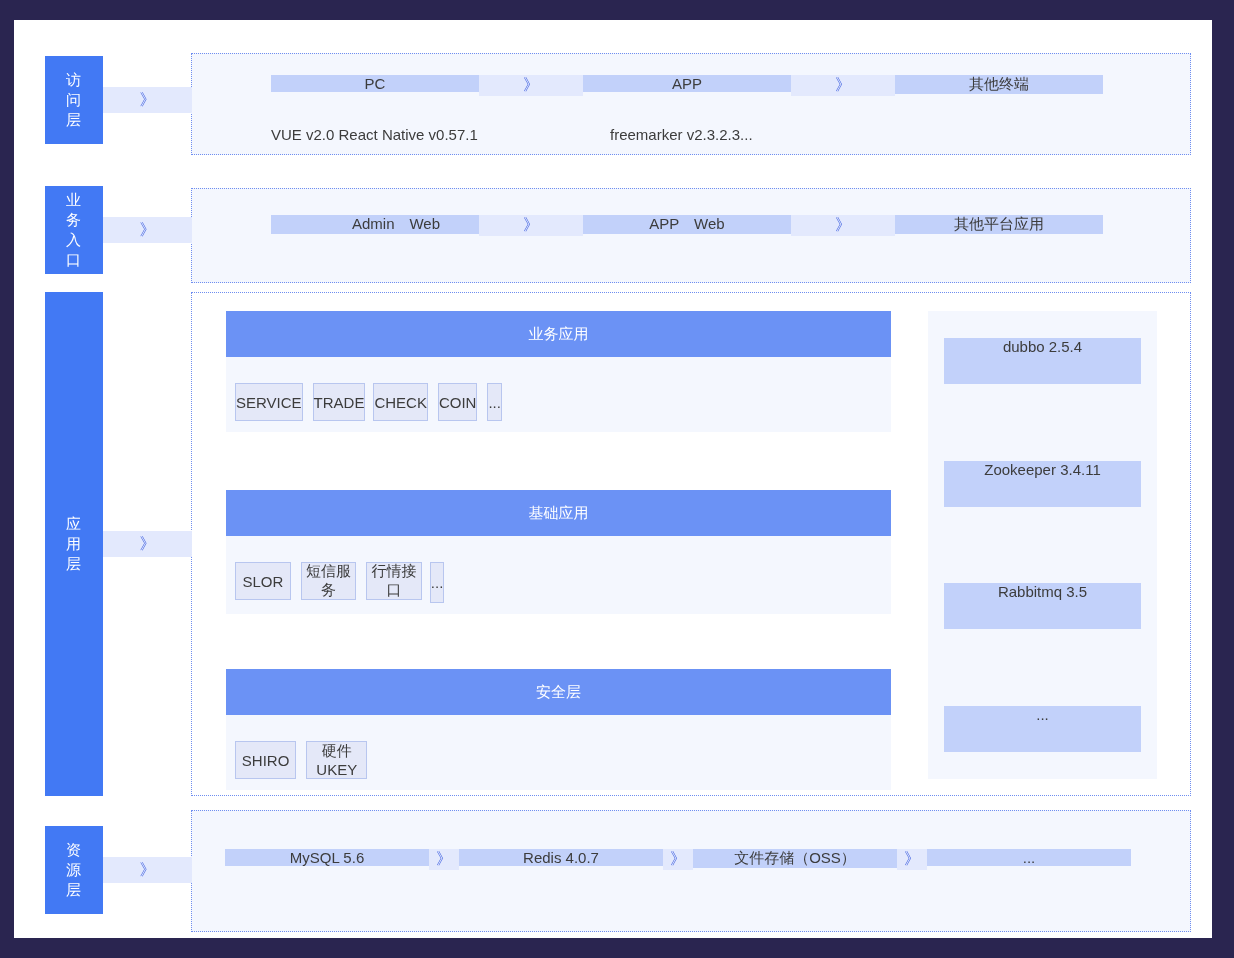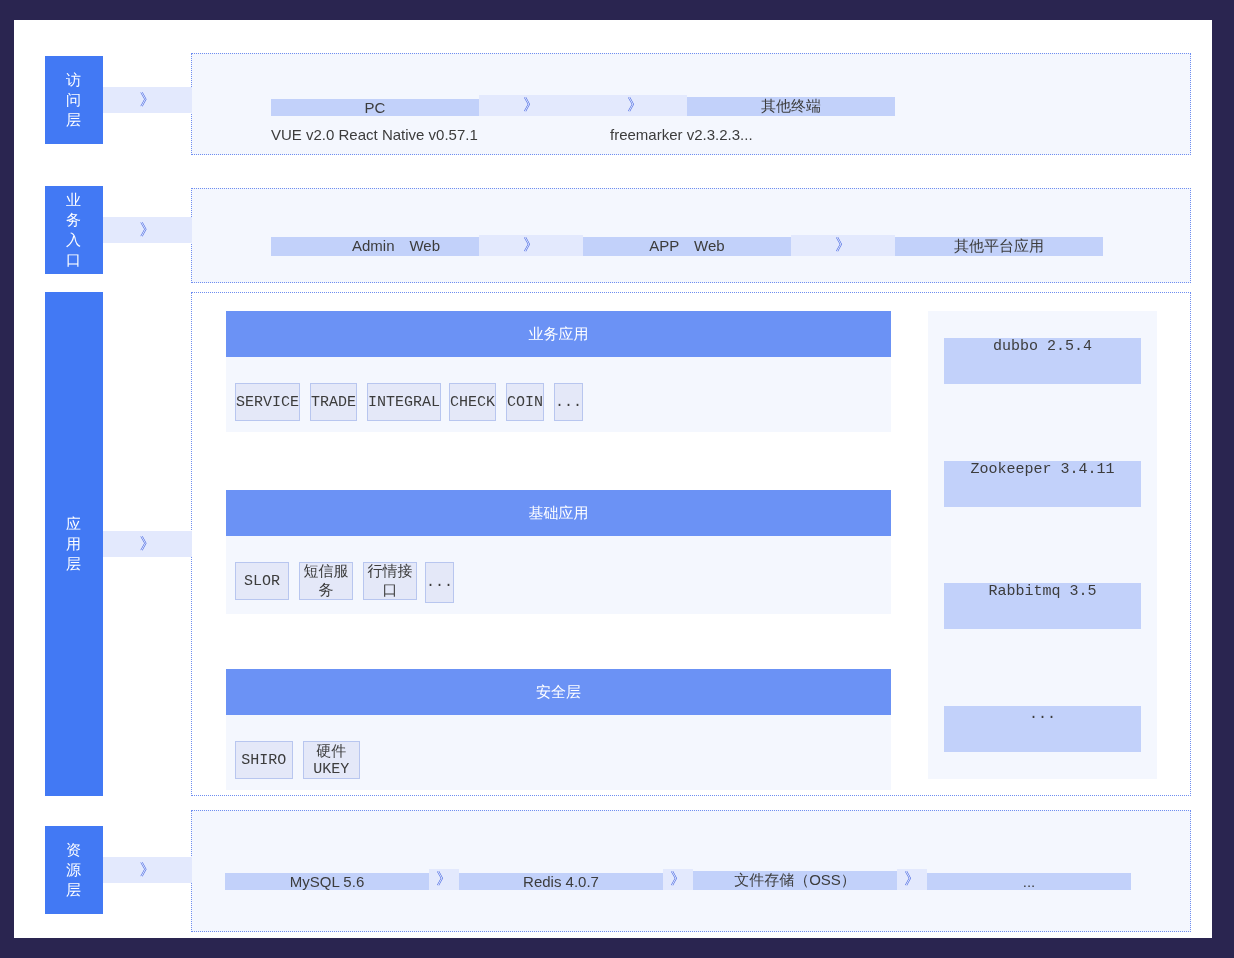--- a/index.html
+++ b/index.html
@@ -73,21 +73,21 @@
     width: 1000px;
     border: 1px dotted #6f8ef0;
     background: #f4f7fe;
   }
   .layer-box.plain { background: #ffffff; }
 
   
   .flow {
     position: absolute;
     display: flex;
-    align-items: flex-end;
+    align-items: flex-start;
   }
   .node {
     background: #c2d1fa;
     color: #3c3c3c;
     font-size: 15px;
     display: flex;
     align-items: center;
     justify-content: center;
     text-align: center;
   }
@@ -178,20 +178,23 @@
       <span>》</span>
     </div>
     <div class="layer-box" style="top:33px;height:102px;">
       <div class="flow" style="left:79px;top:21px;width:840px;height:41px;">
         <div class="node" style="width:208px;">
           <span>PC</span>
         </div>
         <div class="chev" style="width:104px;">
           <span>》</span>
         </div>
+        <div class="node" style="width:208px;">
+          <span>APP</span>
+        </div>
         <div class="chev" style="width:104px;">
           <span>》</span>
         </div>
         <div class="node" style="width:208px;">
           <span>其他终端</span>
         </div>
       </div>
       <div class="caption-row" style="left:79px;top:72px;">VUE v2.0 React Native v0.57.1</div>
       <div class="caption-row" style="left:418px;top:72px;">freemarker v2.3.2.3...</div>
     </div>
@@ -225,36 +228,33 @@
     </div>
   </div>
 
   <div class="layer-row" style="top:272px;height:504px;">
     <div class="layer-tab" style="top:0;height:504px;">
       <span>应用层</span>
     </div>
     <div class="tab-connector" style="top:239px;">
       <span>》</span>
     </div>
-    <div class="layer-box plain" style="top:0;height:504px;font-family:Liberation Mono, monospace;">
+    <div class="layer-box plain" style="top:0;height:504px;">
 
       <div class="section" style="top:18px;">
         <div class="section-head">
           <span>业务应用</span>
         </div>
         <div class="section-body">
           <div class="chip-row">
             <div class="chip">
                 <span>SERVICE</span>
               </div>
             <div class="chip">
                 <span>TRADE</span>
-              </div>
-            <div class="chip">
-                <span>INTEGRAL</span>
               </div>
           </div>
           <div class="chip-row">
             <div class="chip">
                 <span>CHECK</span>
               </div>
             <div class="chip">
                 <span>COIN</span>
               </div>
             <div class="chip">

